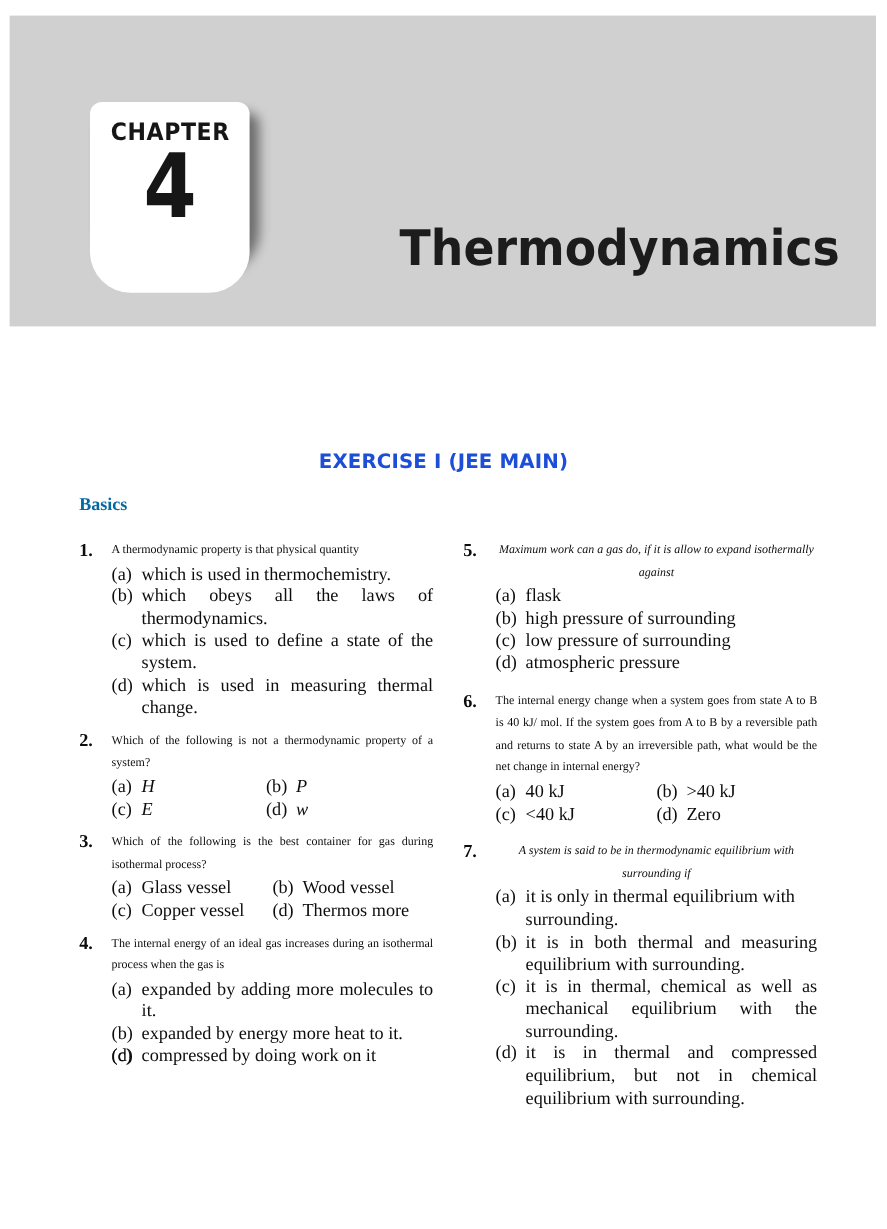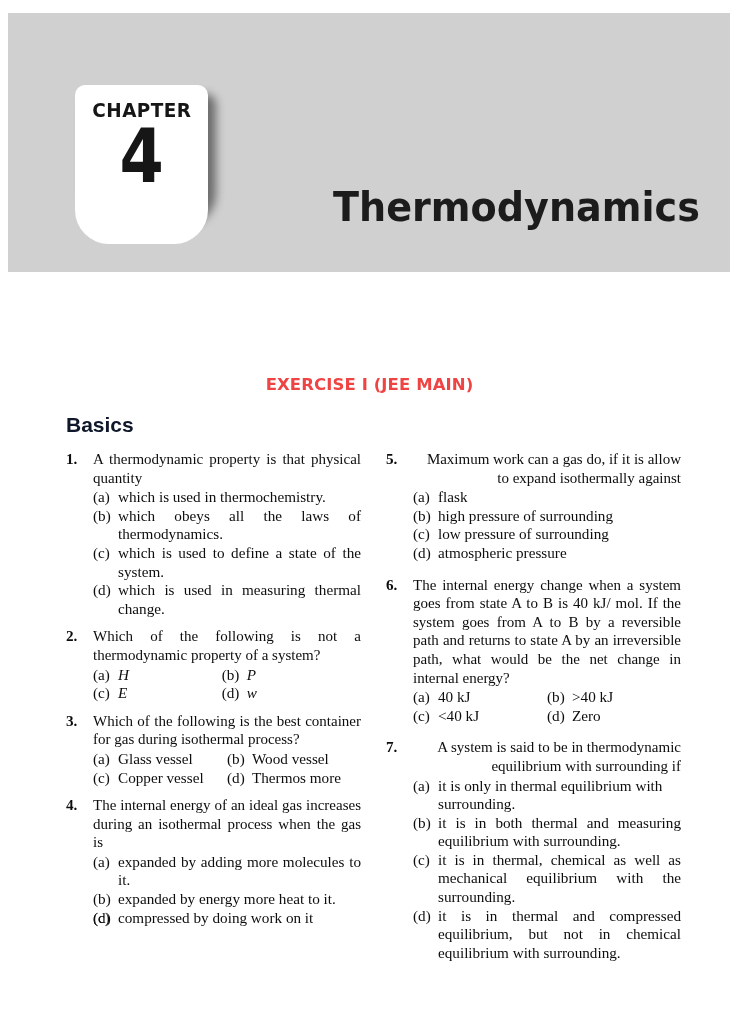--- a/index.html
+++ b/index.html
@@ -95,31 +95,31 @@
   
   .exercise-heading {
     position: absolute;
     left: 0;
     top: 375px;
     width: 739px;
     text-align: center;
     font-family: "DejaVu Sans", "Liberation Sans", sans-serif;
     font-weight: bold;
     font-size: 16.5px;
-    color: #ef4444;
+    color: #1d4ed8;
     letter-spacing: .1px;
   }
   .section-heading {
     position: absolute;
     left: 66px;
     top: 413px;
-    font-family: Liberation Sans, sans-serif;
-    font-weight: bold;
-    font-size: 21px;
-    color: #0f172a;
+    font-family: Liberation Serif, serif;
+    font-weight: bold;
+    font-size: 15px;
+    color: #0369a1;
   }
 
   
   .columns {
     position: absolute;
     left: 0;
     top: 450px;
     width: 739px;
     height: 540px;
   }
@@ -138,27 +138,27 @@
   }
   .q-num {
     position: absolute;
     left: 0;
     top: 0;
     font-weight: bold;
     font-size: 15.2px;
     line-height: 18.6px;
   }
   .q-stem {
-    font-size: 15px;
+    font-size: 10px;
     line-height: 18.6px;
     text-align: justify;
     text-justify: inter-word;
     margin-bottom: 1px;
   }
-  .q-stem.noj { text-align: right; }
+  .q-stem.noj { text-align: center; font-style: italic; }
 
   .options {
     margin-top: 1px;
   }
   .opt {
     position: relative;
     padding-left: 25px;
     font-size: 15.2px;
     line-height: 18.6px;
     text-align: justify;

